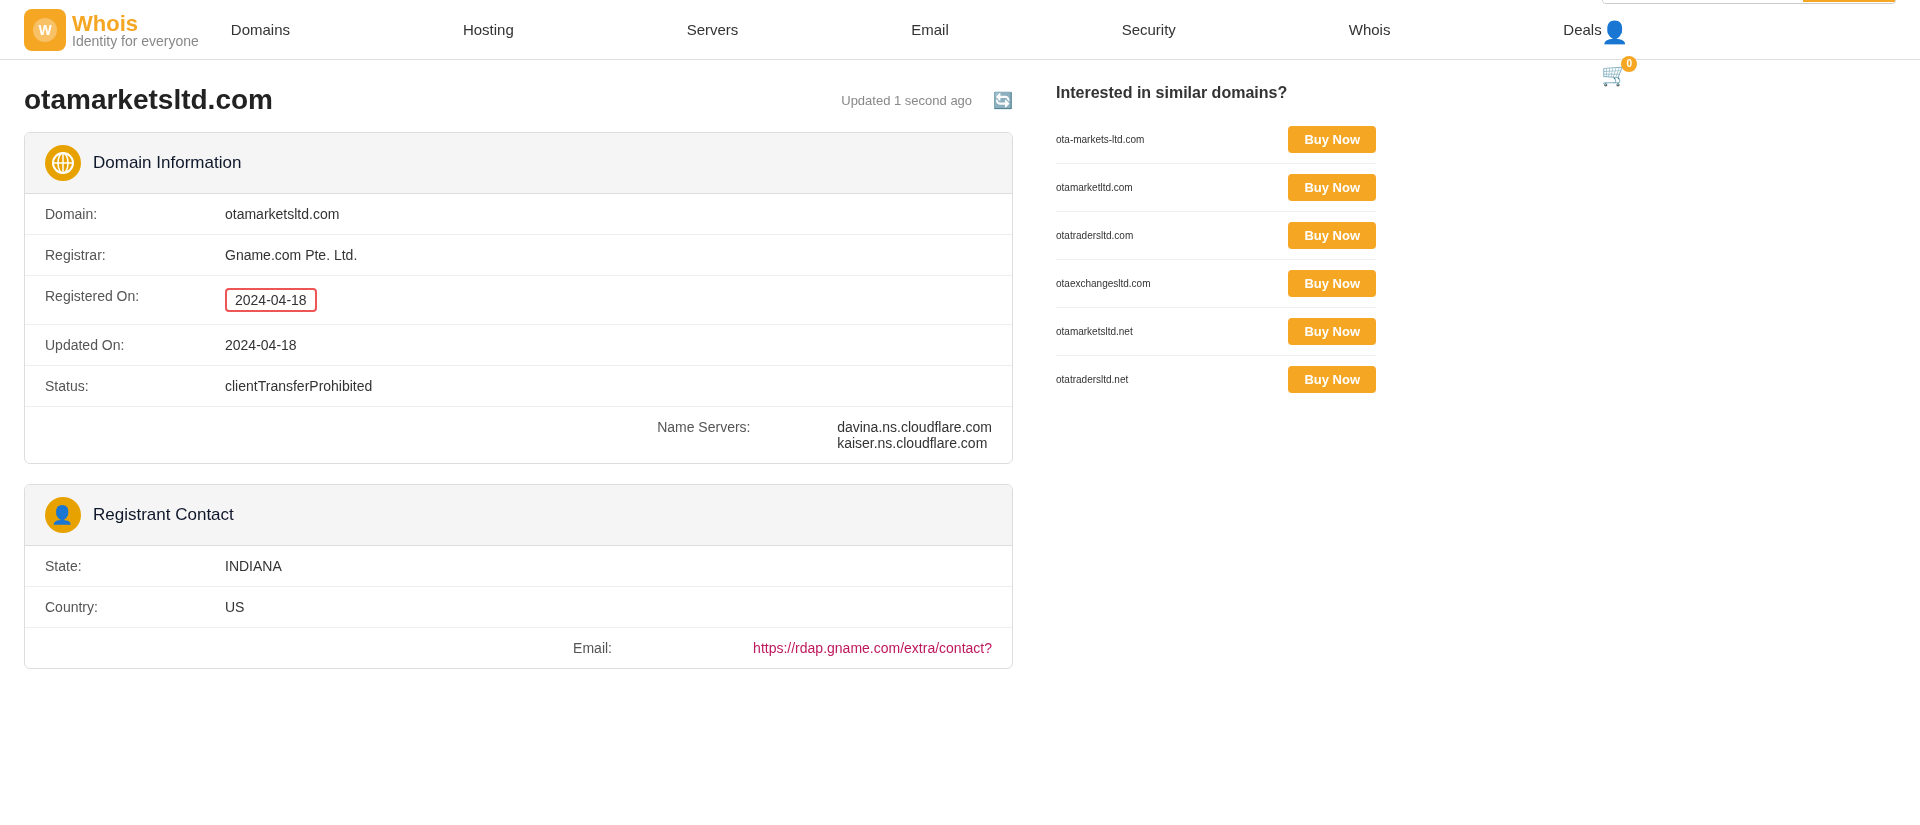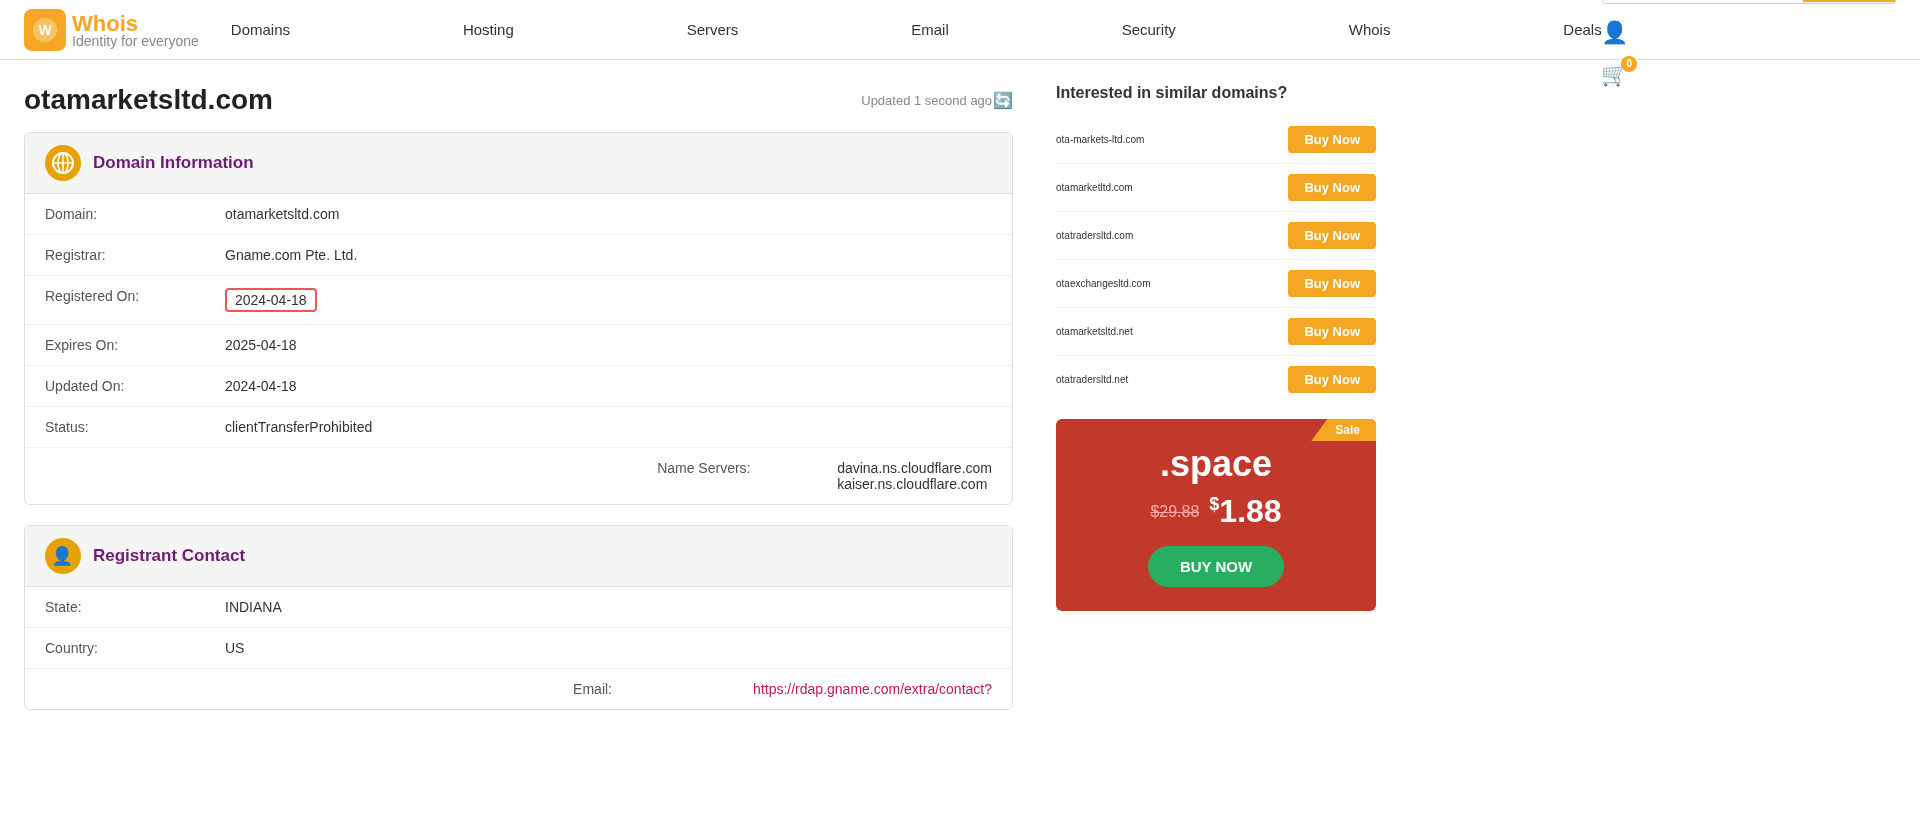--- a/index.html
+++ b/index.html
@@ -147,21 +147,21 @@
     .domain-title {
       font-size: 28px;
       font-weight: bold;
       color: #222;
     }
     .updated-text {
       font-size: 13px;
       color: #888;
       display: flex;
       align-items: center;
-      gap: 1px;
+      gap: 21px;
     }
     .refresh-icon {
       color: #4a9fd4;
       cursor: pointer;
       font-size: 16px;
     }
 
     
     .section-card {
       border: 1px solid #ddd;
@@ -188,22 +188,22 @@
       color: #fff;
       font-size: 14px;
       font-weight: bold;
     }
     .section-header-icon.person {
       background: #e8a200;
       font-size: 18px;
     }
     .section-title {
       font-size: 17px;
-      font-weight: bold;
-      color: #701a75;
+      font-weight: normal;
+      color: #0f172a;
     }
 
     
     .info-table {
       width: 100%;
     }
     .info-row {
       display: flex;
       border-bottom: 1px solid #eee;
       padding: 12px 20px;
@@ -396,24 +396,20 @@
         <div class="info-row">
           <span class="info-label">Registrar:</span>
           <span class="info-value">Gname.com Pte. Ltd.</span>
         </div>
 
         <div class="info-row">
           <span class="info-label">Registered On:</span>
           <span class="info-value highlighted">2024-04-18</span>
         </div>
 
-        <div class="info-row">
-          <span class="info-label">Expires On:</span>
-          <span class="info-value">2025-04-18</span>
-        </div>
 
         <div class="info-row">
           <span class="info-label">Updated On:</span>
           <span class="info-value">2024-04-18</span>
         </div>
 
         <div class="info-row">
           <span class="info-label">Status:</span>
           <span class="info-value">clientTransferProhibited</span>
         </div>
@@ -477,23 +473,14 @@
       <div class="similar-domain-row">
         <span class="similar-domain-name">otamarketsltd.net</span>
         <button class="buy-btn">Buy Now</button>
       </div>
       <div class="similar-domain-row">
         <span class="similar-domain-name">otatradersltd.net</span>
         <button class="buy-btn">Buy Now</button>
       </div>
     </div>
 
-    <div class="sale-banner">
-      <div class="sale-tag">Sale</div>
-      <div class="space-domain">.space</div>
-      <div class="price-row">
-        <span class="old-price">$29.88</span>
-        <span class="new-price"><sup>$</sup>1.88</span>
-      </div>
-      <button class="buy-now-btn">BUY NOW</button>
-    </div>
   </div>
 </div>
 
 </body></html>

